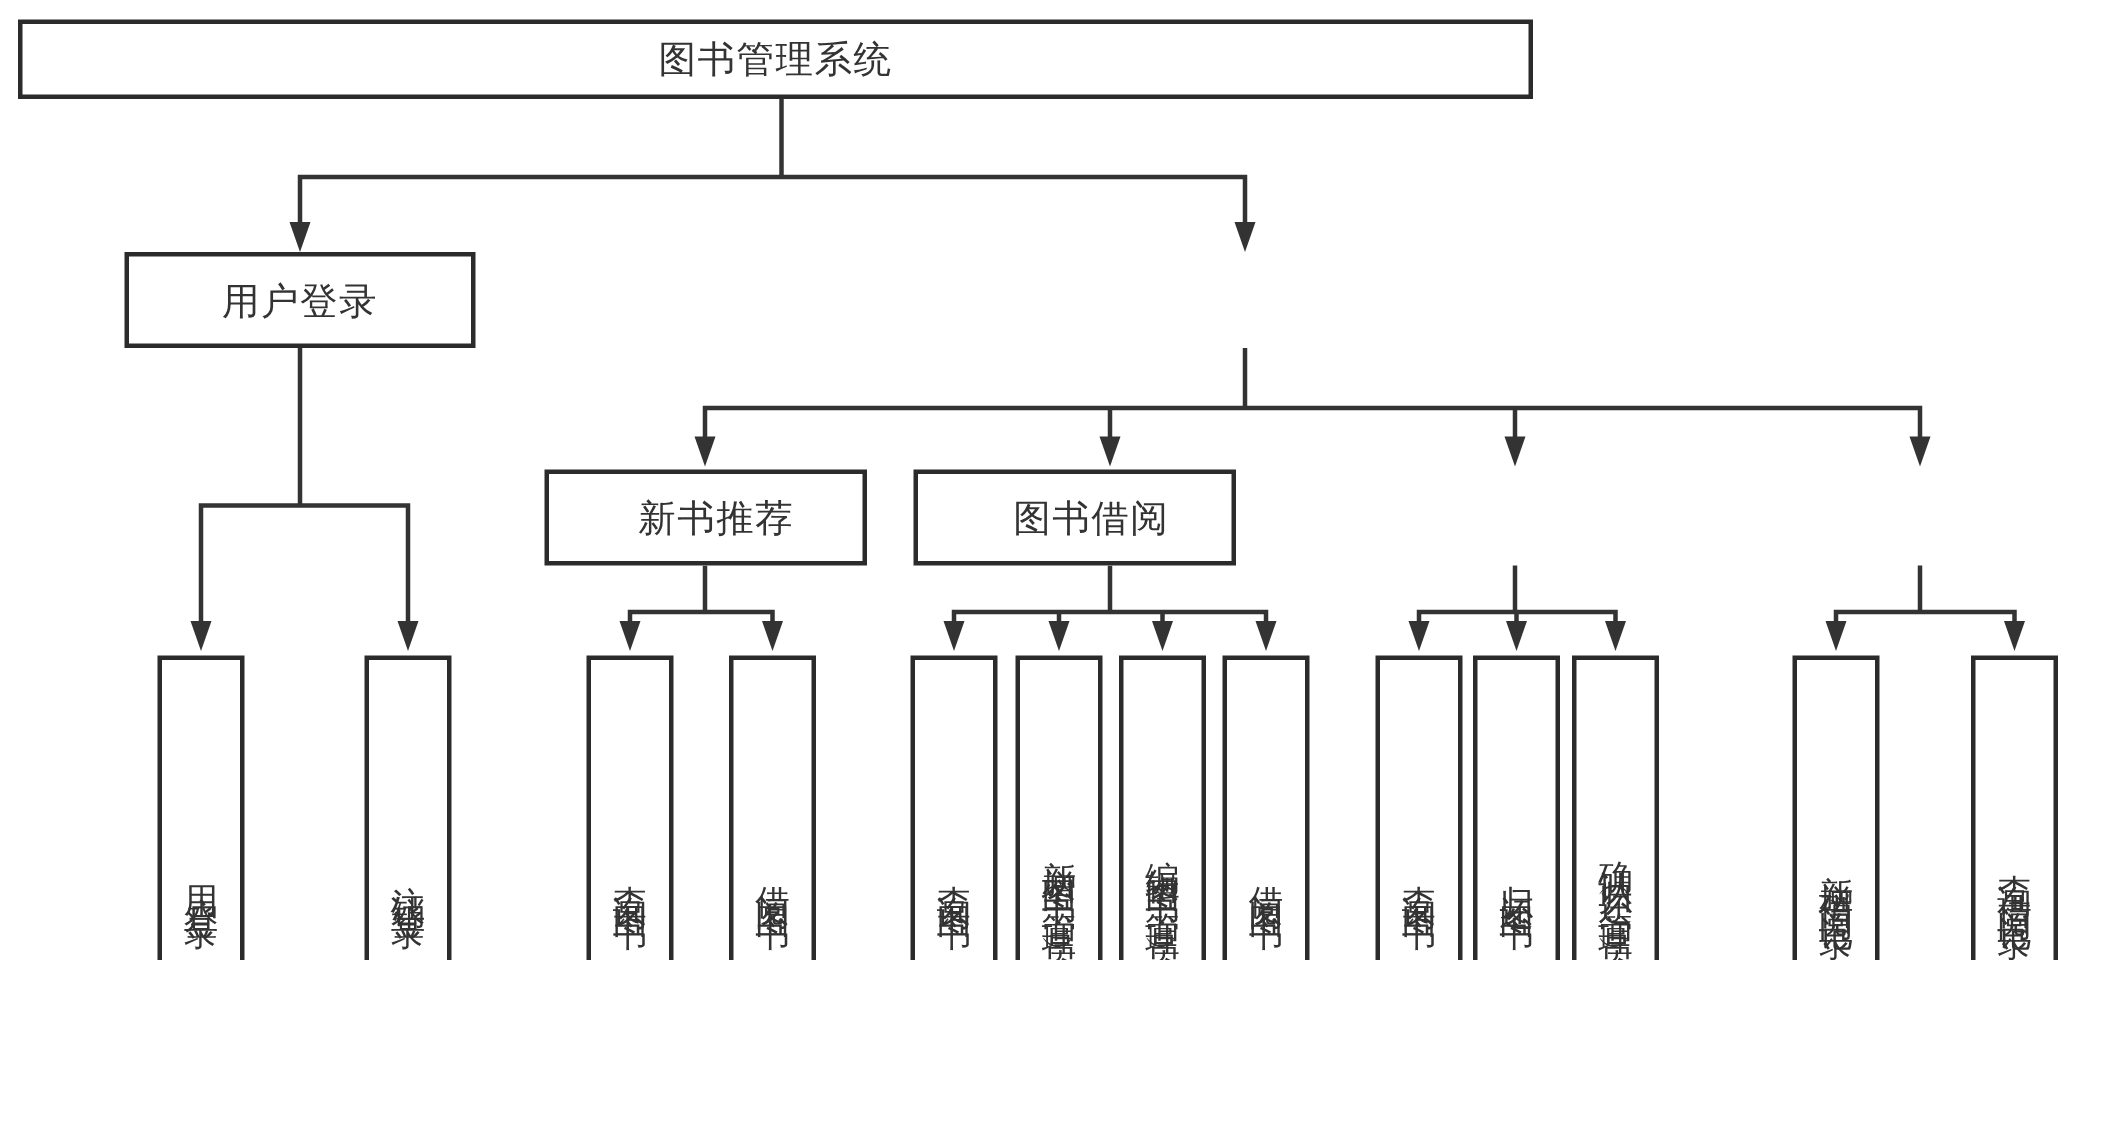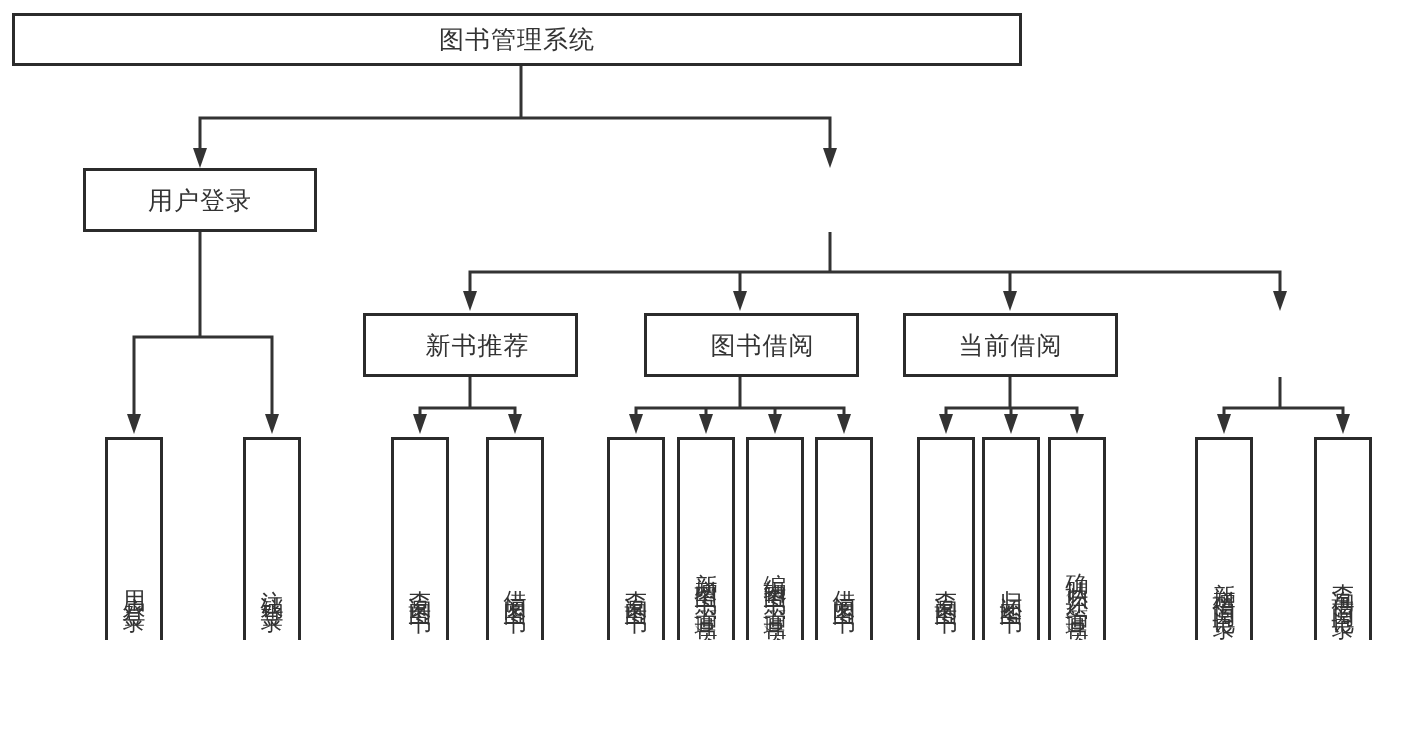--- a/index.html
+++ b/index.html
@@ -114,25 +114,22 @@
     <span class="label">图书管理系统</span>
   </div>
 
   <div class="node h" style="left:83px; top:168px; width:234px; height:64px;">
     <span class="label">用户登录</span>
   </div>
 
   <div class="node h" style="left:363px; top:313px; width:215px; height:64px;padding-left:14px;">
     <span class="label">新书推荐</span>
   </div>
-  <div class="node h" style="left:644px; top:313px; width:215px; height:64px;padding-left:22px;">
+  <div class="node h" style="left:609px; top:313px; width:215px; height:64px;padding-left:22px;">
     <span class="label">图书借阅</span>
-  </div>
-  <div class="node h" style="left:903px; top:313px; width:215px; height:64px;">
-    <span class="label">当前借阅</span>
   </div>
 
   <div class="node v" style="left:105px; top:437px; width:58px; height:298px;">
     <span class="label">用户登录</span>
   </div>
   <div class="node v" style="left:243px; top:437px; width:58px; height:298px;">
     <span class="label">注销登录</span>
   </div>
 
   <div class="node v" style="left:391px; top:437px; width:58px; height:298px;">

